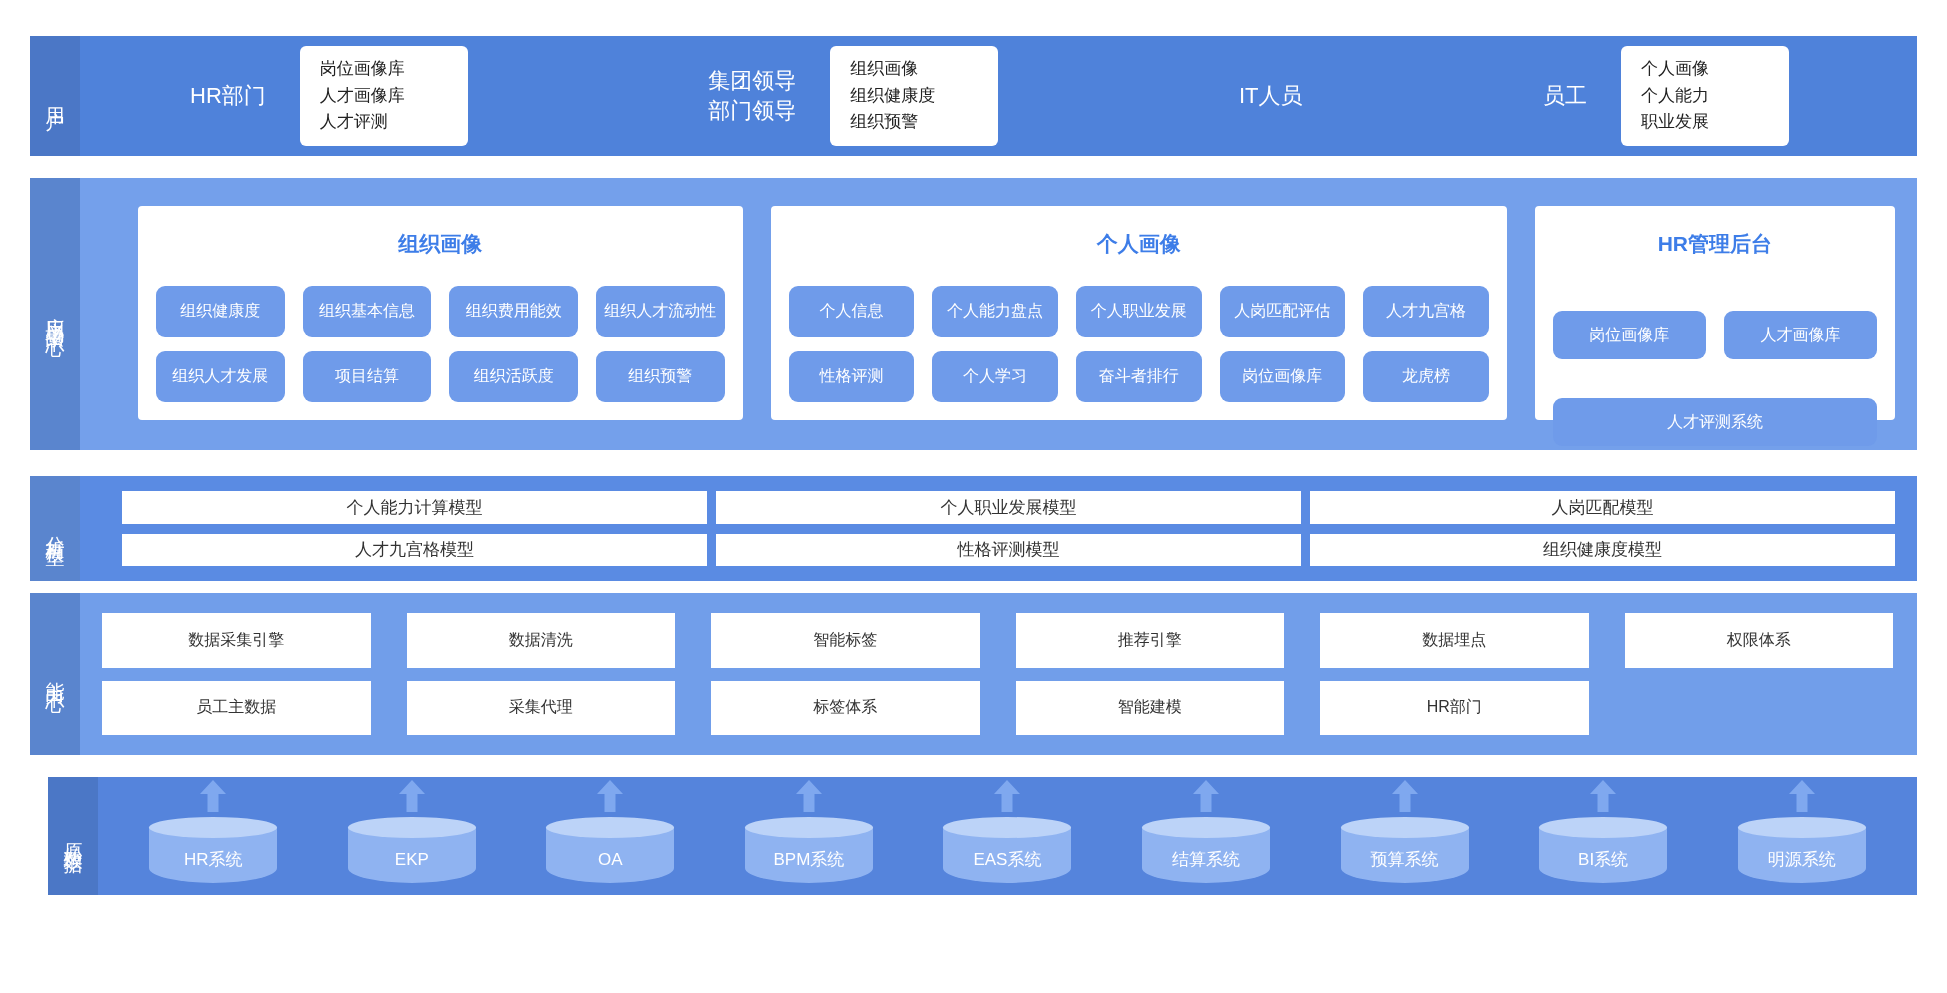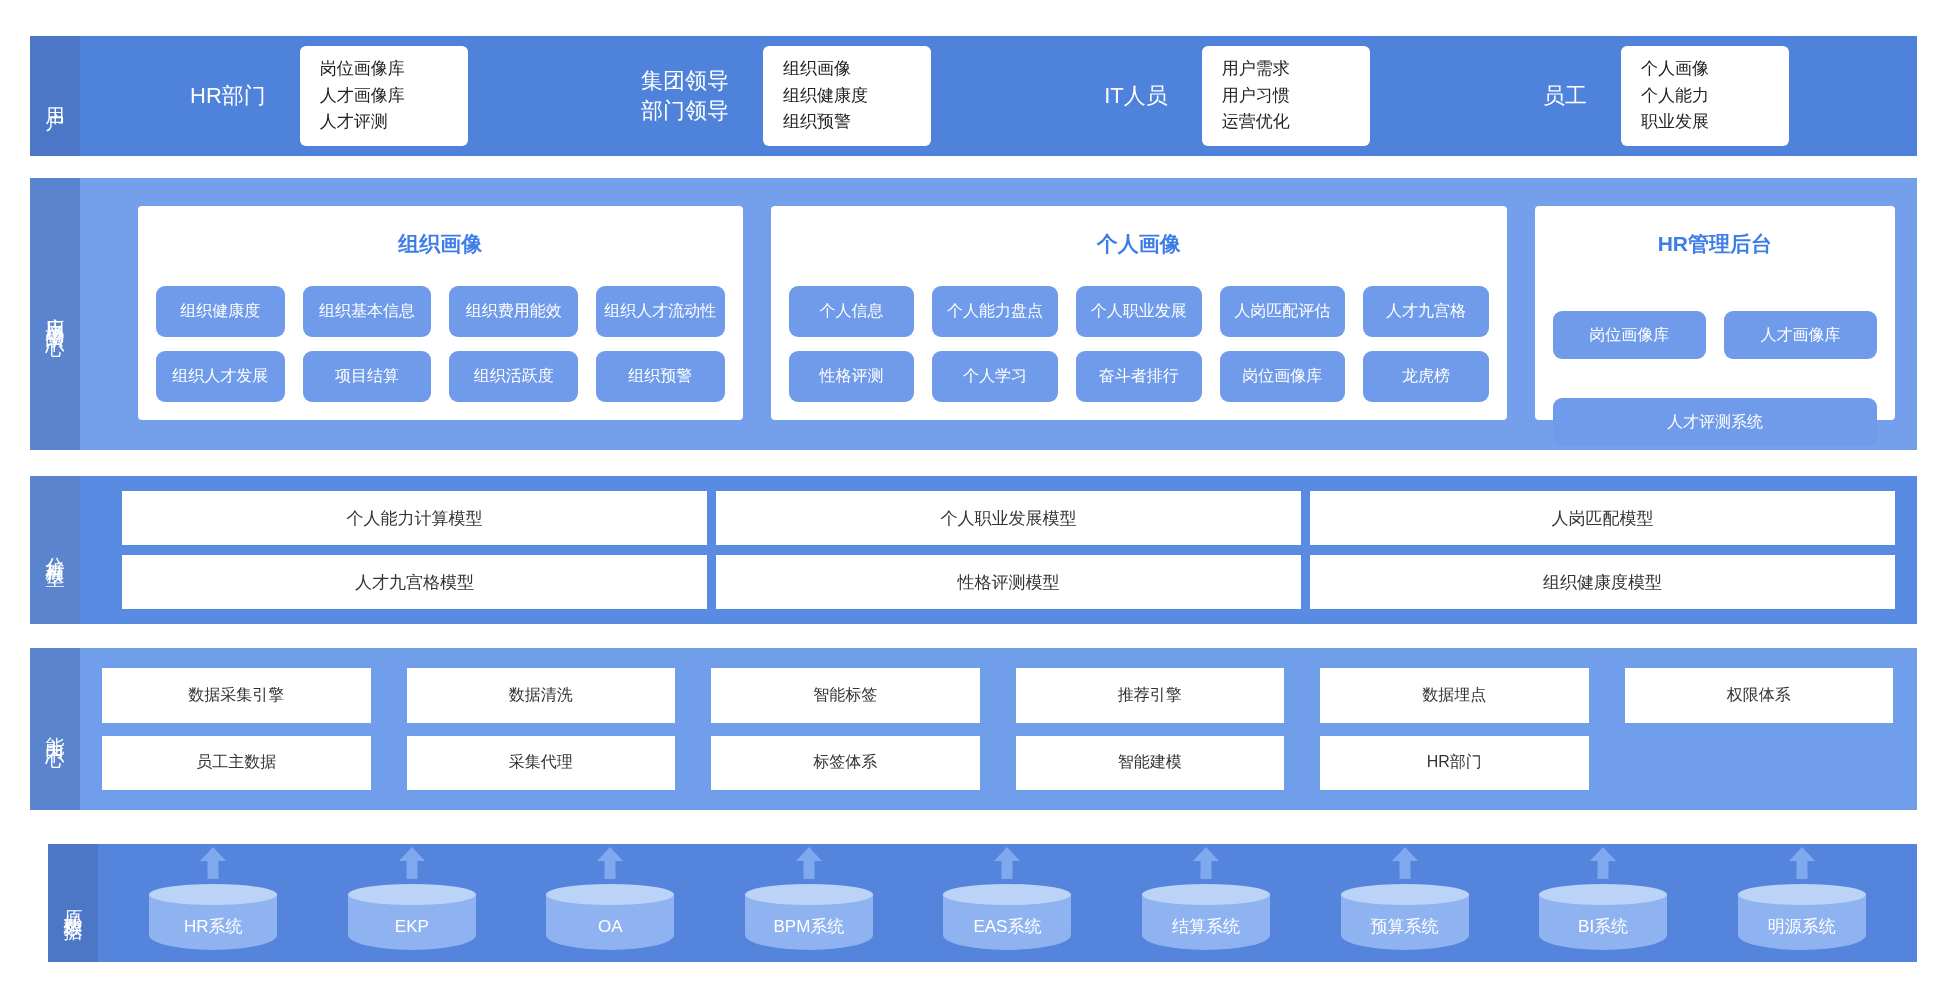--- a/index.html
+++ b/index.html
@@ -32,30 +32,30 @@
   .panel-org{flex:605 0 0;}
   .panel-person{flex:745 0 0;}
   .panel-hr{flex:345 0 0;gap:25px;}
   .panel-title{text-align:center;color:#3D7DE8;font-size:21px;font-weight:bold;margin:4px 0 14px 0;}
   .chip-row{display:flex;gap:18px;margin-top:14px;flex:1;}
   .chip{flex:1;background:#6F9BEA;border-radius:9px;color:#fff;font-size:16px;line-height:1.3;
         display:flex;align-items:center;justify-content:center;text-align:center;
         padding:6px 8px;min-height:48px;box-sizing:border-box;}
 
   
-  .band-models{height:148px;margin-bottom:24px;}
+  .band-models{height:105px;margin-bottom:12px;}
   .band-models .band-label{background:#5A85CE;}
   .band-models .band-body{background:#5A8BE3;display:grid;grid-template-columns:1fr 1fr 1fr;
                           grid-template-rows:1fr 1fr;gap:10px 9px;
                           padding:15px 22px 15px 42px;box-sizing:border-box;}
   .white-box{background:#fff;display:flex;align-items:center;justify-content:center;
              color:#333;font-size:17px;}
 
   
-  .band-cap{height:162px;margin-bottom:34px;}
+  .band-cap{height:162px;margin-bottom:22px;}
   .band-cap .band-label{background:#5A85CE;}
   .band-cap .band-body{background:#719EEA;display:grid;grid-template-columns:repeat(6,1fr);
                        grid-template-rows:1fr 1fr;gap:13px 36px;
                        padding:20px 24px 20px 22px;box-sizing:border-box;}
   .band-cap .white-box{font-size:16px;}
 
   
   .band-raw{height:118px;margin-left:18px;}
   .band-raw .band-label{background:#4B77C6;}
   .band-raw .band-body{background:#5584DC;display:flex;align-items:flex-end;
@@ -89,25 +89,20 @@
         <div class="user-role">集团领导
 部门领导</div>
         <div class="user-card">
           <div>组织画像</div>
           <div>组织健康度</div>
           <div>组织预警</div>
         </div>
       </div>
       <div class="user-group">
         <div class="user-role">IT人员</div>
-        <div class="user-card">
-          <div>用户需求</div>
-          <div>用户习惯</div>
-          <div>运营优化</div>
-        </div>
       </div>
       <div class="user-group">
         <div class="user-role">员工</div>
         <div class="user-card">
           <div>个人画像</div>
           <div>个人能力</div>
           <div>职业发展</div>
         </div>
       </div>
     </div>

